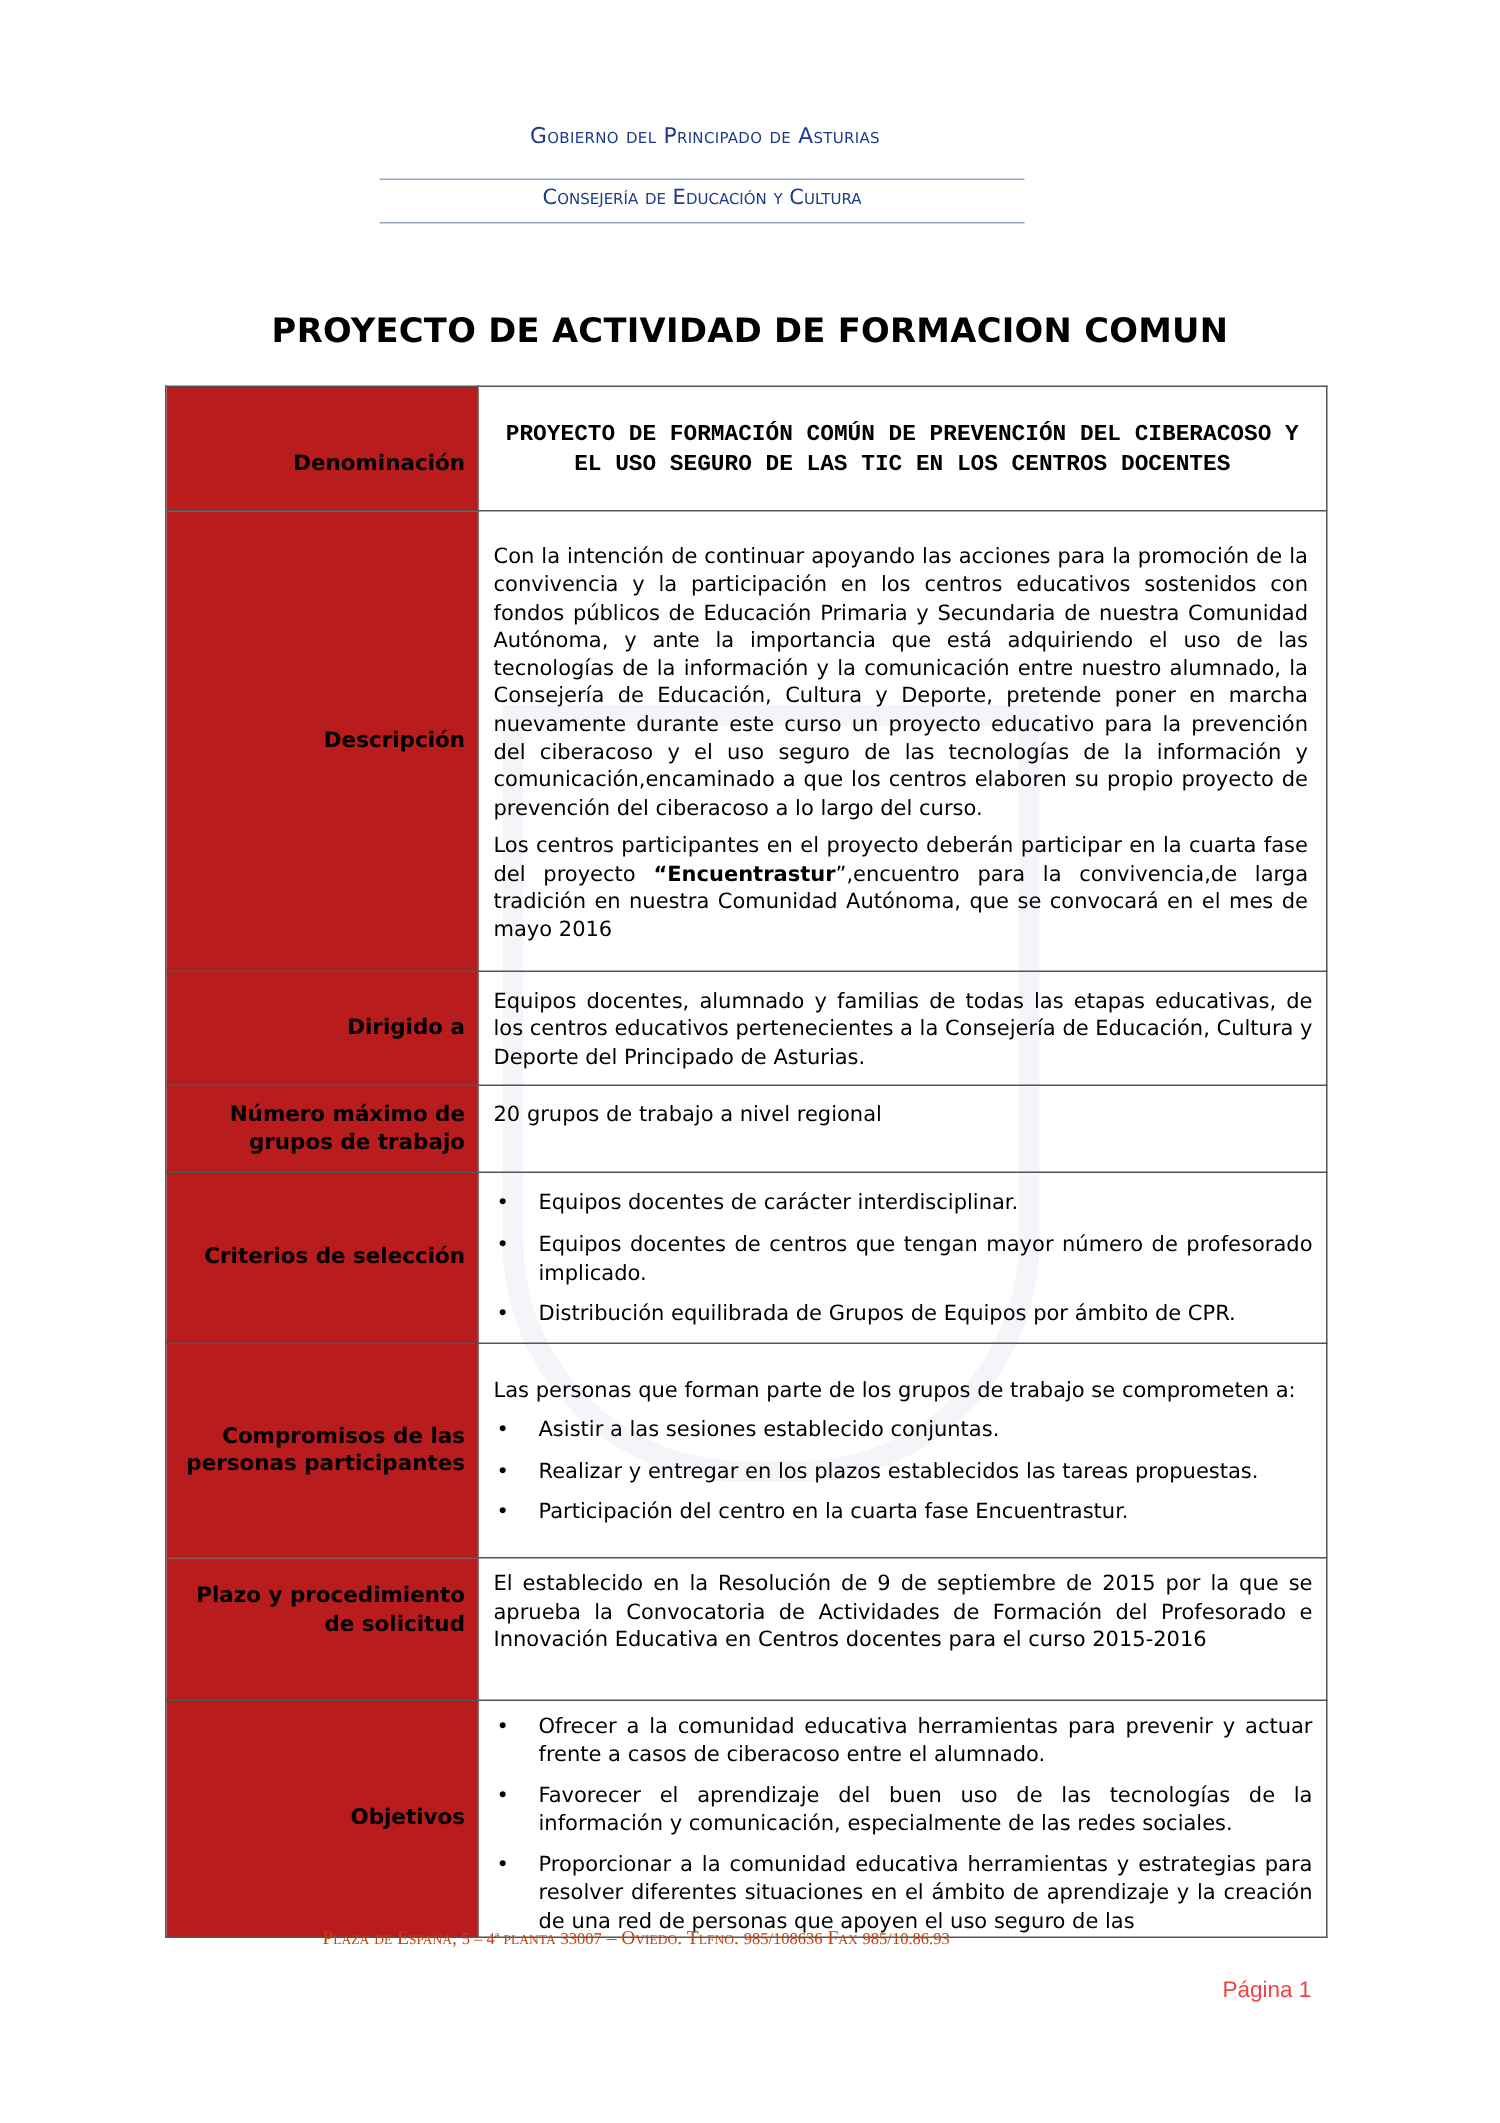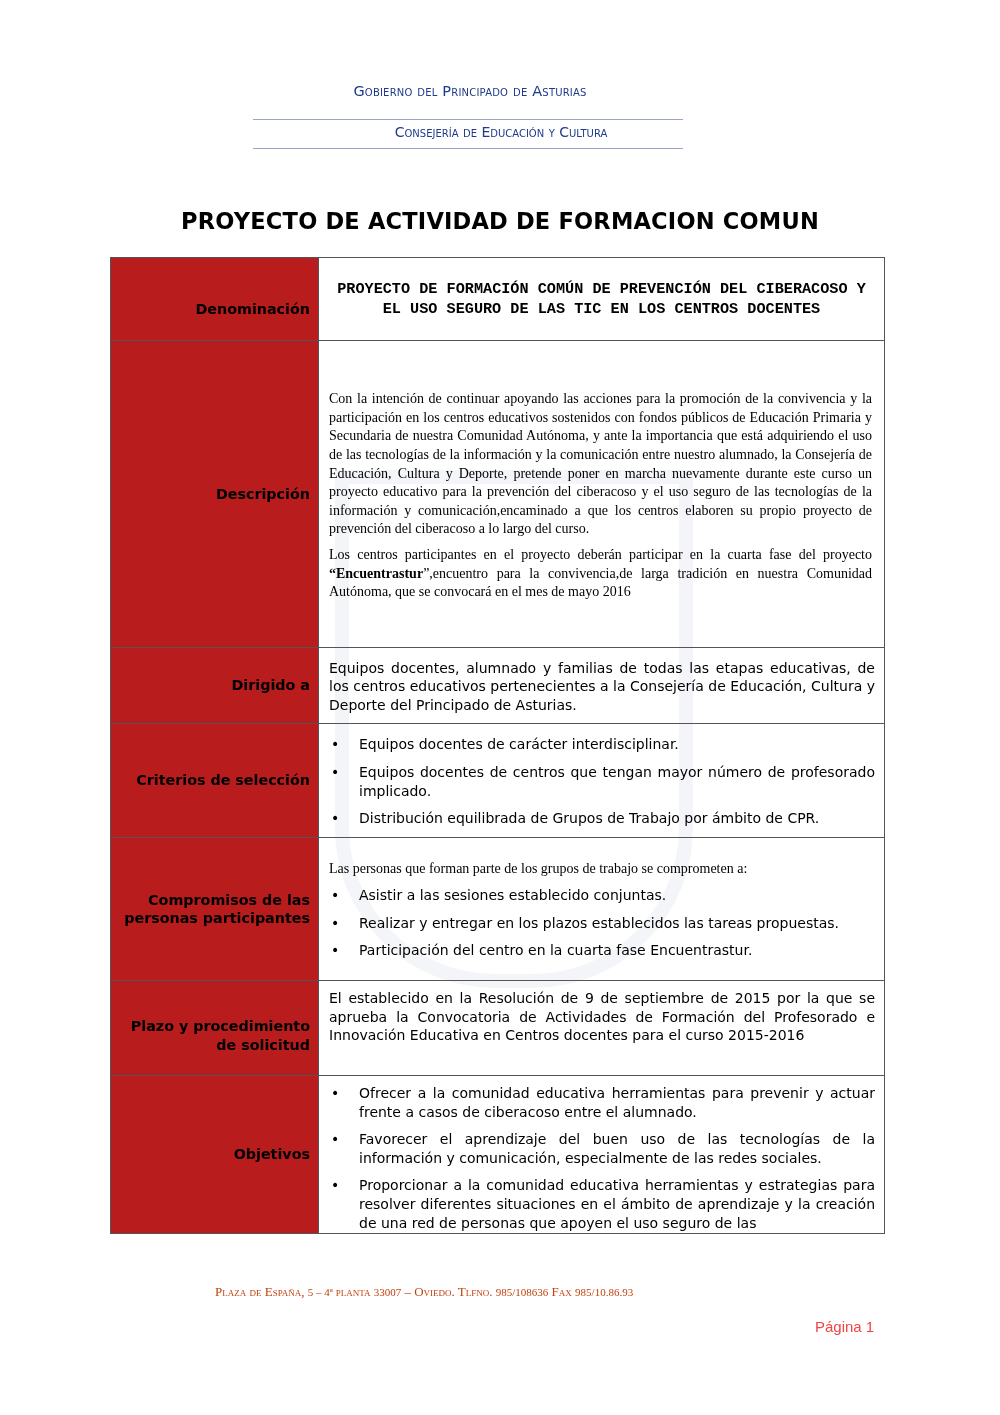--- a/index.html
+++ b/index.html
@@ -1,27 +1,27 @@
 <!DOCTYPE html>
 <html><head>
 <meta charset="utf-8">
 <style>
   html, body { margin: 0; padding: 0; background: #ffffff; }
   body { width: 1000px; height: 1415px; position: relative; overflow: hidden; font-family: "DejaVu Sans", sans-serif; color: #000; }
   .hdr1 { position: absolute; top: 83px; left: 0; width: 940px; text-align: center; color: #1f3a8a; font-family: "DejaVu Sans", sans-serif; font-size: 14.5px; font-variant: small-caps; letter-spacing: 0.2px; }
   .rule { position: absolute; left: 253px; width: 430px; height: 1px; background: #9aa6c8; }
-  .hdr2 { position: absolute; top: 124px; left: 0; width: 936px; text-align: center; color: #1f3a8a; font-family: "DejaVu Sans", sans-serif; font-size: 14px; font-variant: small-caps; margin-left: 33px; }
+  .hdr2 { position: absolute; top: 124px; left: 0; width: 936px; text-align: center; color: #1f3a8a; font-family: "DejaVu Sans", sans-serif; font-size: 14px; font-variant: small-caps; }
   .title { position: absolute; top: 208px; left: 0; width: 1000px; text-align: center; font-weight: bold; font-size: 22.5px; letter-spacing: 0.2px; }
   table.main { position: absolute; top: 257px; left: 110px; width: 775px; border-collapse: collapse; font-size: 14px; }
   table.main td { border: 1px solid #555; vertical-align: middle; }
   td.lbl { width: 193px; background: #b91c1c; text-align: right; font-weight: bold; padding: 4px 8px 4px 6px; font-size: 14.3px; line-height: 18.5px; }
   td.val { padding: 8px 9px 6px 10px; line-height: 18.6px; text-align: justify; }
   td.val.center { text-align: center; font-weight: bold; font-size: 15.2px; line-height: 20.5px; padding: 10px 10px 10px 10px; font-family: Liberation Mono, monospace; }
   td.val.top { vertical-align: top; }
-  p { margin: 0 3px 7px 0; font-family: Liberation Serif, serif; }
+  p { margin: 0 3px 7px 0; }
   p:last-child { margin-bottom: 0; }
   ul.b { list-style: none; margin: 0; padding: 0; }
   ul.b li { position: relative; padding-left: 30px; margin-bottom: 9px; text-align: justify; }
   ul.b li:last-child { margin-bottom: 0; }
   ul.b li .dot { position: absolute; left: 2px; top: 0; }
   .footer { position: absolute; top: 1284px; left: 215px; color: #c2410c; font-family: "Liberation Serif", serif; font-size: 13px; font-variant: small-caps; }
   .footer .num { font-size: 11px; font-variant: normal; }
   .pagenum { position: absolute; top: 1318px; left: 815px; font-family: "Liberation Sans", sans-serif; font-size: 15px; color: #ef4444; }
   .wm { position: absolute; left: 335px; top: 470px; width: 330px; height: 490px; border: 14px solid rgba(40,60,140,0.05); border-radius: 0 0 160px 160px; pointer-events: none; }
 </style>
@@ -47,43 +47,47 @@
     <td class="lbl">Descripción</td>
     <td class="val" style="padding-top:10px">
       <p>Con la intención de continuar apoyando las acciones para la promoción de la convivencia y la participación en los  centros educativos sostenidos con fondos públicos de Educación Primaria y Secundaria de nuestra Comunidad Autónoma, y ante la importancia que está adquiriendo el uso de las tecnologías de la información y la comunicación entre nuestro alumnado, la Consejería de Educación, Cultura y Deporte, pretende poner en marcha nuevamente durante este curso un proyecto educativo para la prevención del ciberacoso y el uso seguro de las tecnologías de la información y comunicación,encaminado a que los centros elaboren su propio proyecto de prevención del ciberacoso a lo largo del curso.</p>
       <p><span>Los centros participantes en el proyecto  deberán participar en la cuarta fase del proyecto </span><b>“Encuentrastur</b><span>”,encuentro para la  convivencia,de larga tradición en nuestra Comunidad Autónoma, que se convocará en el mes de mayo 2016</span></p>
     </td>
   </tr>
   <tr style="height:76px">
     <td class="lbl">Dirigido a</td>
     <td class="val">Equipos docentes, alumnado y familias de todas las etapas educativas, de los  centros educativos  pertenecientes a la Consejería de Educación, Cultura y Deporte del Principado de Asturias.</td>
   </tr>
+  <tr style="height:58px">
+    <td class="lbl">Número máximo de grupos de trabajo</td>
+    <td class="val top" style="padding-top:10px">20 grupos de trabajo a nivel regional</td>
+  </tr>
   <tr style="height:114px">
     <td class="lbl">Criterios de selección</td>
     <td class="val">
       <ul class="b">
         <li><span class="dot">•</span><span>Equipos docentes de carácter interdisciplinar.</span></li>
         <li><span class="dot">•</span><span>Equipos docentes de centros que tengan mayor número de profesorado implicado.</span></li>
-        <li><span class="dot">•</span><span>Distribución equilibrada de Grupos de Trabajo por ámbito de CPR.</span></li>
+        <li><span class="dot">•</span><span>Distribución equilibrada de Grupos de Equipos por ámbito de CPR.</span></li>
       </ul>
     </td>
   </tr>
   <tr style="height:143px">
     <td class="lbl">Compromisos de las personas participantes</td>
     <td class="val">
       <p>Las personas que forman parte de los grupos de trabajo se comprometen a:</p>
       <ul class="b">
         <li><span class="dot">•</span><span>Asistir a las sesiones establecido conjuntas.</span></li>
         <li><span class="dot">•</span><span>Realizar y entregar en los plazos establecidos las tareas propuestas.</span></li>
         <li><span class="dot">•</span><span>Participación del centro en la cuarta fase Encuentrastur.</span></li>
       </ul>
     </td>
   </tr>
   <tr style="height:95px">
-    <td class="lbl" style="vertical-align:top;padding-top:36px">Plazo y procedimiento de solicitud</td>
+    <td class="lbl" style="vertical-align:top;padding-top:16px">Plazo y procedimiento de solicitud</td>
     <td class="val top">El establecido en  la Resolución de 9 de septiembre de 2015 por la que se aprueba la Convocatoria de Actividades de Formación del Profesorado e Innovación Educativa en Centros docentes para el curso 2015-2016</td>
   </tr>
   <tr style="height:158px">
     <td class="lbl">Objetivos</td>
     <td class="val top" style="padding-bottom:0">
       <ul class="b">
         <li><span class="dot">•</span><span>Ofrecer a la comunidad educativa herramientas para prevenir y actuar frente a casos de ciberacoso entre el alumnado.</span></li>
         <li><span class="dot">•</span><span>Favorecer el aprendizaje del buen uso de las tecnologías de la información y comunicación, especialmente de las redes sociales.</span></li>
         <li><span class="dot">•</span><span>Proporcionar a la comunidad educativa herramientas y estrategias para resolver diferentes situaciones en el ámbito de aprendizaje y la creación de una red de personas que apoyen el uso seguro de las</span></li>
       </ul>

